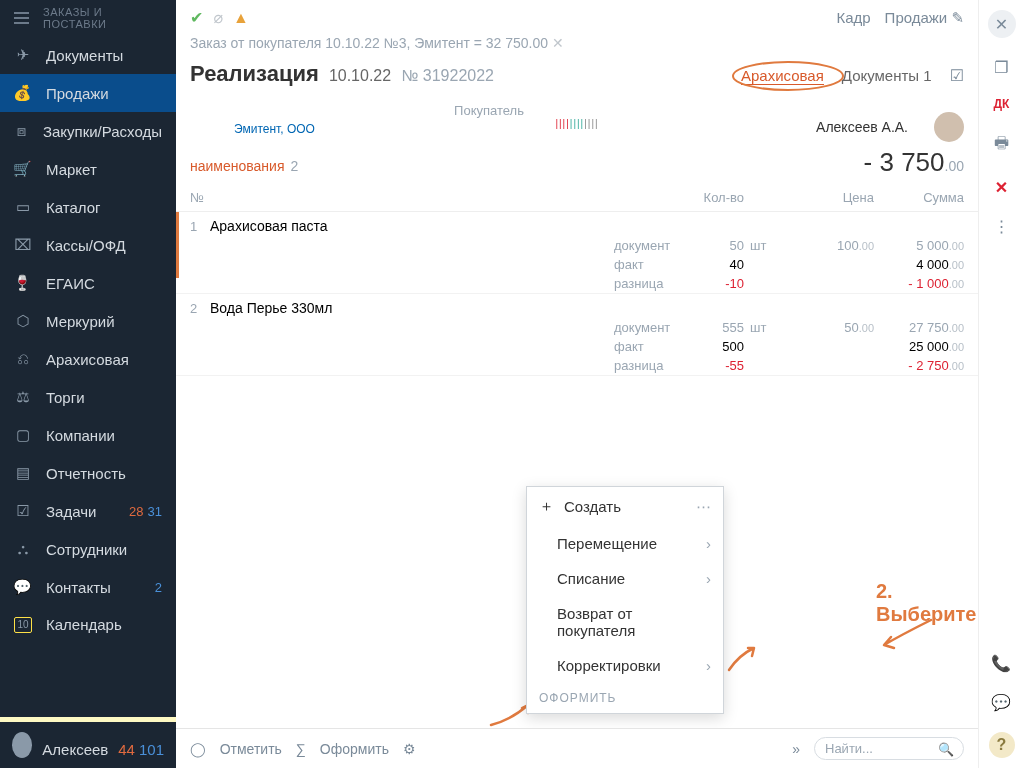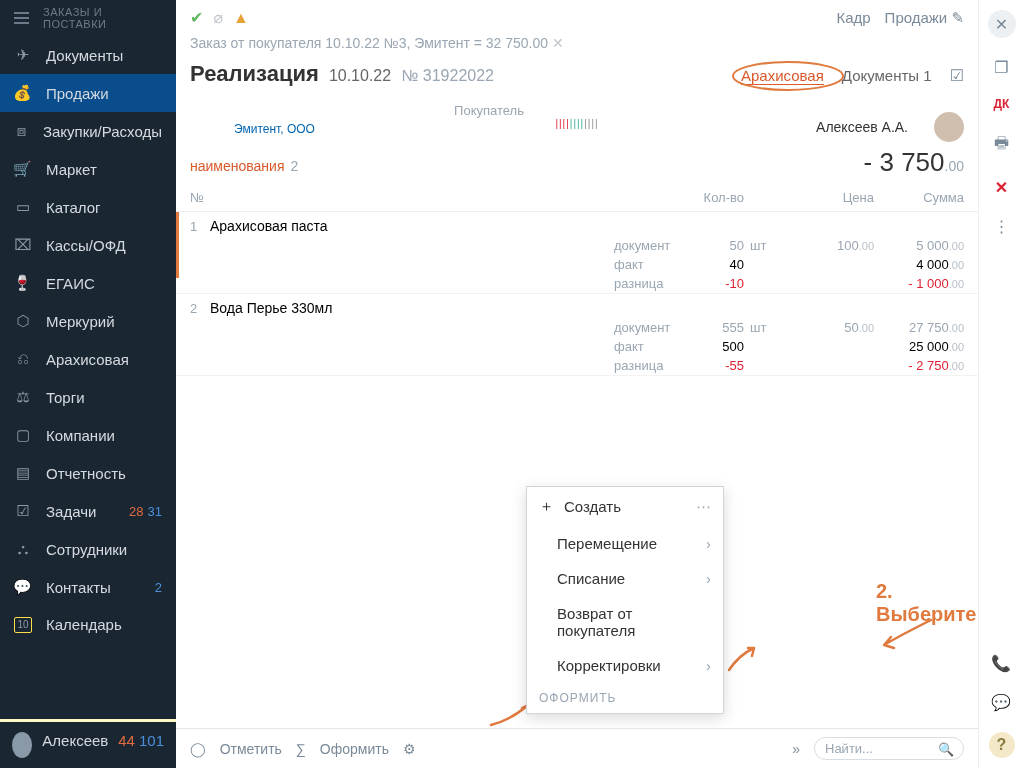--- a/index.html
+++ b/index.html
@@ -12,21 +12,21 @@
 .section-label-row { display: flex; align-items: center; padding: 6px 14px; gap: 14px; color: #6c7a8a; font-size: 11px; letter-spacing: 0.5px; }
 .burger { width: 16px; display: flex; flex-direction: column; gap: 3px; }
 .burger span { height: 2px; background: #6c7a8a; }
 .nav { flex: 1; overflow: hidden; }
 .nav-item { display: flex; align-items: center; gap: 14px; padding: 10px 14px; font-size: 15px; cursor: pointer; white-space: nowrap; }
 .nav-item.active { background: #0a4d8c; }
 .nav-item .icon { width: 18px; height: 18px; display: flex; align-items: center; justify-content: center; color: #8a99a8; }
 .nav-item .badges { margin-left: auto; font-size: 13px; }
 .badge-red { color: #e06a3f; margin-right: 4px; }
 .badge-blue { color: #4a90d9; }
-.user-row { display: flex; align-items: flex-start; gap: 10px; padding: 10px 12px; font-size: 15px; border-top: 3px solid #fef9c3; }
+.user-row { display: flex; align-items: flex-end; gap: 10px; padding: 10px 12px; font-size: 15px; border-top: 5px solid #fef9c3; }
 .avatar-sm { width: 26px; height: 26px; border-radius: 50%; background: #8a99a8; }
 .main { flex: 1; position: relative; display: flex; flex-direction: column; background: #fff; }
 .topbar { display: flex; align-items: center; padding: 8px 14px; gap: 10px; }
 .topbar-right { margin-left: auto; display: flex; align-items: center; gap: 14px; color: #7a8a99; font-size: 15px; }
 .breadcrumb { color: #9aa6b2; font-size: 14px; padding: 0 14px 6px; }
 .title-row { display: flex; align-items: baseline; gap: 10px; padding: 4px 14px 10px; }
 .title-row h1 { font-size: 22px; font-weight: 600; color: #333; }
 .title-row .date { font-size: 16px; color: #666; }
 .title-row .num { font-size: 16px; color: #9aa6b2; }
 .title-tabs { margin-left: auto; display: flex; gap: 18px; align-items: center; }

